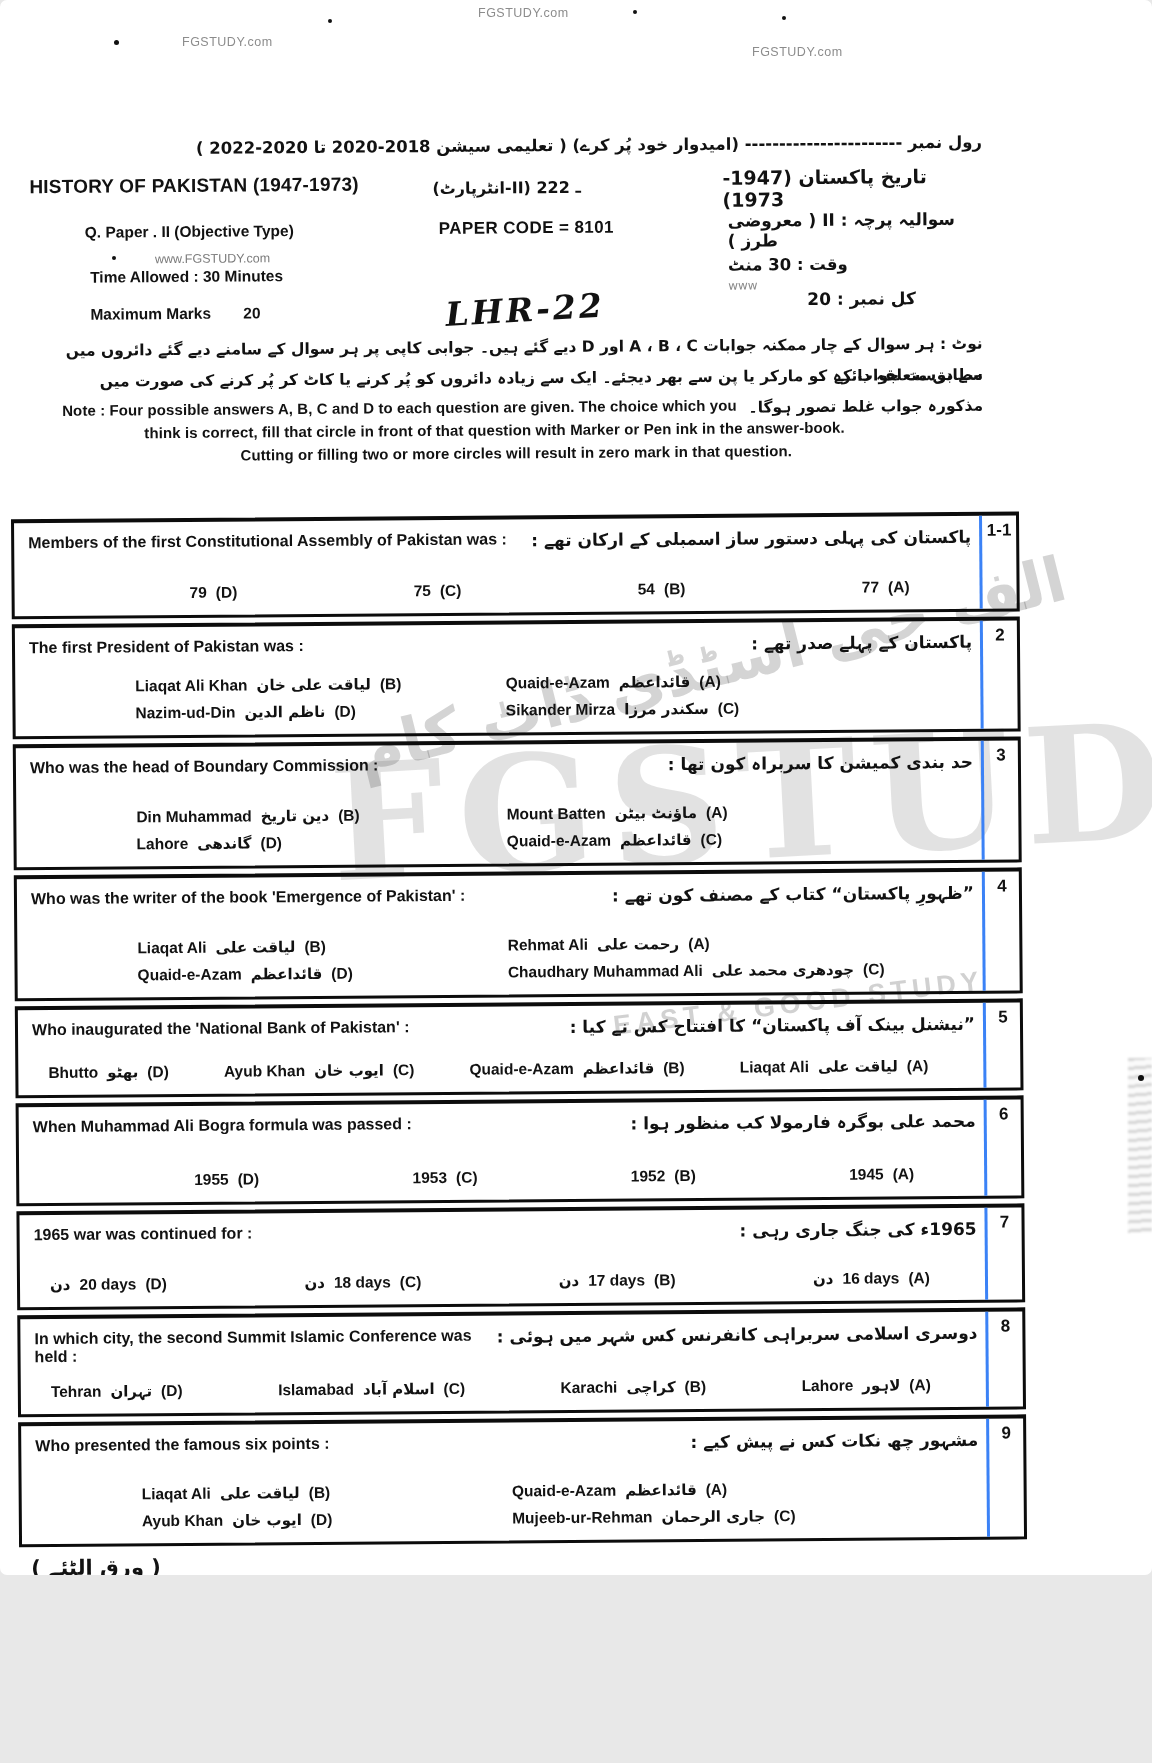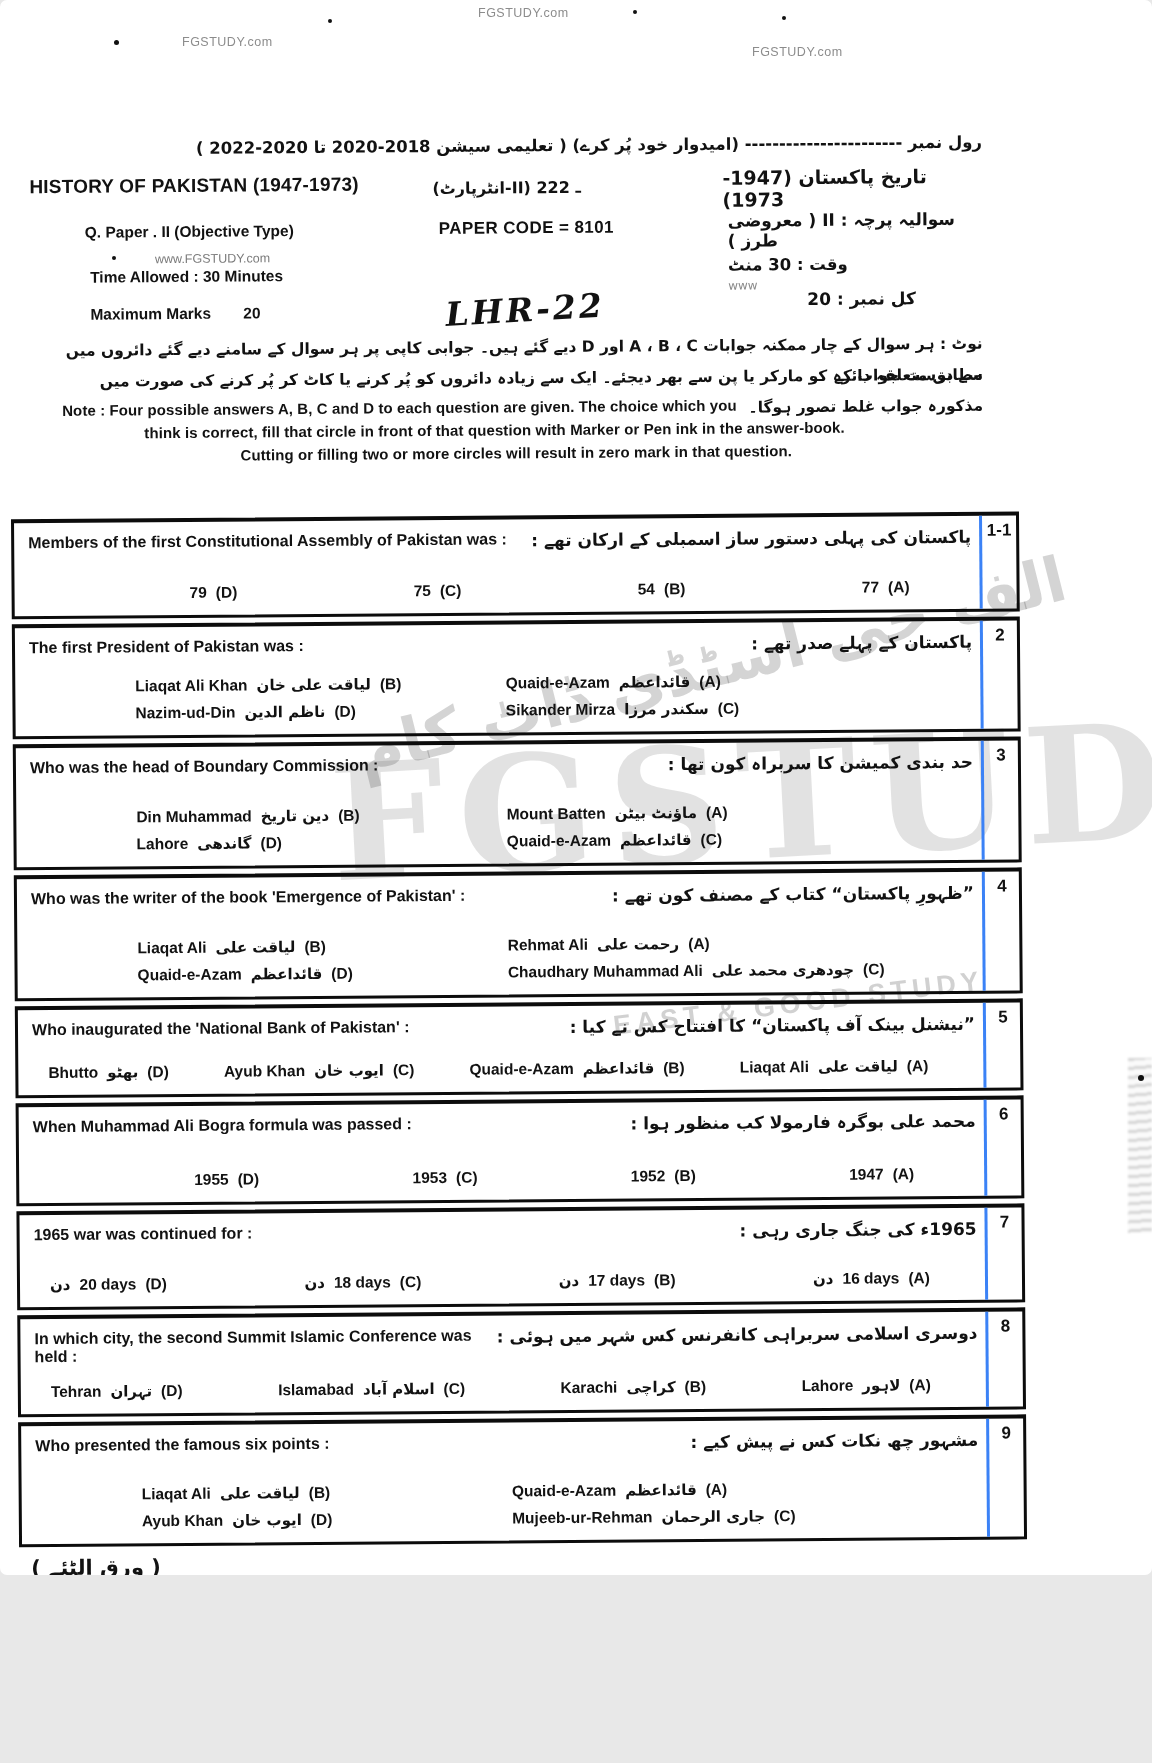--- a/index.html
+++ b/index.html
@@ -294,21 +294,21 @@
               </span>
               <span class="opt">
                 <span class="opt-en">1953</span>
                 <span class="opt-letter">(C)</span>
               </span>
               <span class="opt">
                 <span class="opt-en">1952</span>
                 <span class="opt-letter">(B)</span>
               </span>
               <span class="opt">
-                <span class="opt-en">1947</span>
+                <span class="opt-en">1945</span>
                 <span class="opt-letter">(A)</span>
               </span>
             </div>
           </div>
           <div class="qnum">6</div>
         </div>
         <div class="qbox" style="height: 99px;">
           <div class="qmain">
             <div class="qhead">
               <div class="q-en">1965 war was continued for :</div>

